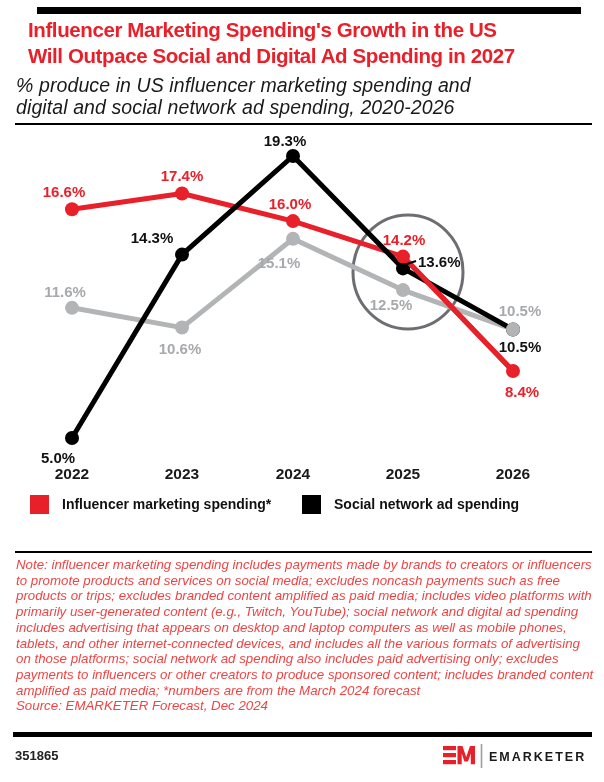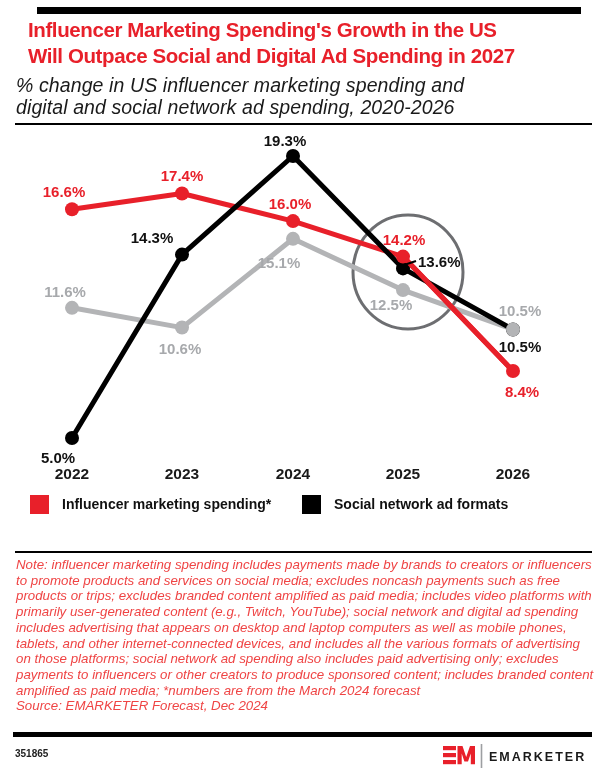--- a/index.html
+++ b/index.html
@@ -14,37 +14,37 @@
   #chart-svg{position:absolute;left:0;top:128px;width:604px;height:360px;}
   .legend{position:absolute;left:12px;top:490px;width:604px;height:54px;padding-left:16px;}
   .legend-item{position:absolute;display:flex;align-items:center;height:20px;}
   .swatch{width:19px;height:19px;display:inline-block;flex:0 0 19px;}
   .legend-label{margin-left:13px;font-size:14px;font-weight:700;color:#111;white-space:nowrap;}
   .rule-thin-note{position:absolute;left:15px;top:551px;width:577px;height:2px;background:#000;}
   .note{position:absolute;left:16px;top:557px;width:578px;color:#ef4444;
         font-style:italic;font-size:13.3px;line-height:15.7px;}
   .note .src{display:block;}
   .bottombar{position:absolute;left:13px;top:732px;width:579px;height:5px;background:#000;}
-  .chart-id{position:absolute;left:15px;top:748px;font-size:10px;font-weight:700;color:#222;}
+  .chart-id{position:absolute;left:15px;top:748px;font-size:13px;font-weight:700;color:#222;}
   .logo{position:absolute;right:13px;top:744px;}
 </style>
 </head>
 <body>
 
 <div id="page">
 
   <div class="topbar"></div>
 
   <div class="title">
     <div>Influencer Marketing Spending's Growth in the US</div>
     <div>Will Outpace Social and Digital Ad Spending in 2027</div>
   </div>
 
   <div class="subtitle">
-    <div>% change in US influencer marketing spending and</div>
+    <div>% produce in US influencer marketing spending and</div>
     <div>digital and social network ad spending, 2020-2026</div>
   </div>
 
   <div class="rule-thin-top"></div>
 
   <svg id="chart-svg" viewBox="0 0 604 360">
       <ellipse cx="408" cy="144" rx="55" ry="57" fill="none" stroke="#6d6e71" stroke-width="3"></ellipse>
       <polyline points="72.0,179.8 182.0,199.6 293.0,110.8 403.0,162.1 513.0,201.5" fill="none" stroke="#b3b4b6" stroke-width="5" stroke-linejoin="round"></polyline>
       <circle cx="72" cy="179.848" r="7" fill="#b3b4b6"></circle>
       <circle cx="182" cy="199.568" r="7" fill="#b3b4b6"></circle>
@@ -87,21 +87,21 @@
       <text x="513" y="351" text-anchor="middle" font-size="15.5" font-weight="700" fill="#1a1a1a">2026</text>
     </svg>
 
   <div class="legend">
     <div class="legend-item" style="left:18px;top:4px">
       <span class="swatch" style="background-color: rgb(232, 32, 42);"></span>
       <span class="legend-label">Influencer marketing spending*</span>
     </div>
     <div class="legend-item" style="left:290px;top:4px">
       <span class="swatch" style="background-color: rgb(0, 0, 0);"></span>
-      <span class="legend-label">Social network ad formats</span>
+      <span class="legend-label">Social network ad spending</span>
     </div>
   </div>
 
   <div class="rule-thin-note"></div>
 
   <div class="note">
     <span>Note: influencer marketing spending includes payments made by brands to creators or influencers to promote products and services on social media; excludes noncash payments such as free products or trips; excludes branded content amplified as paid media; includes video platforms with primarily user-generated content (e.g., Twitch, YouTube); social network and digital ad spending includes advertising that appears on desktop and laptop computers as well as mobile phones, tablets, and other internet-connected devices, and includes all the various formats of advertising on those platforms; social network ad spending also includes paid advertising only; excludes payments to influencers or other creators to produce sponsored content; includes branded content amplified as paid media; *numbers are from the March 2024 forecast</span>
     <span class="src">Source: EMARKETER Forecast, Dec 2024</span>
   </div>
 

